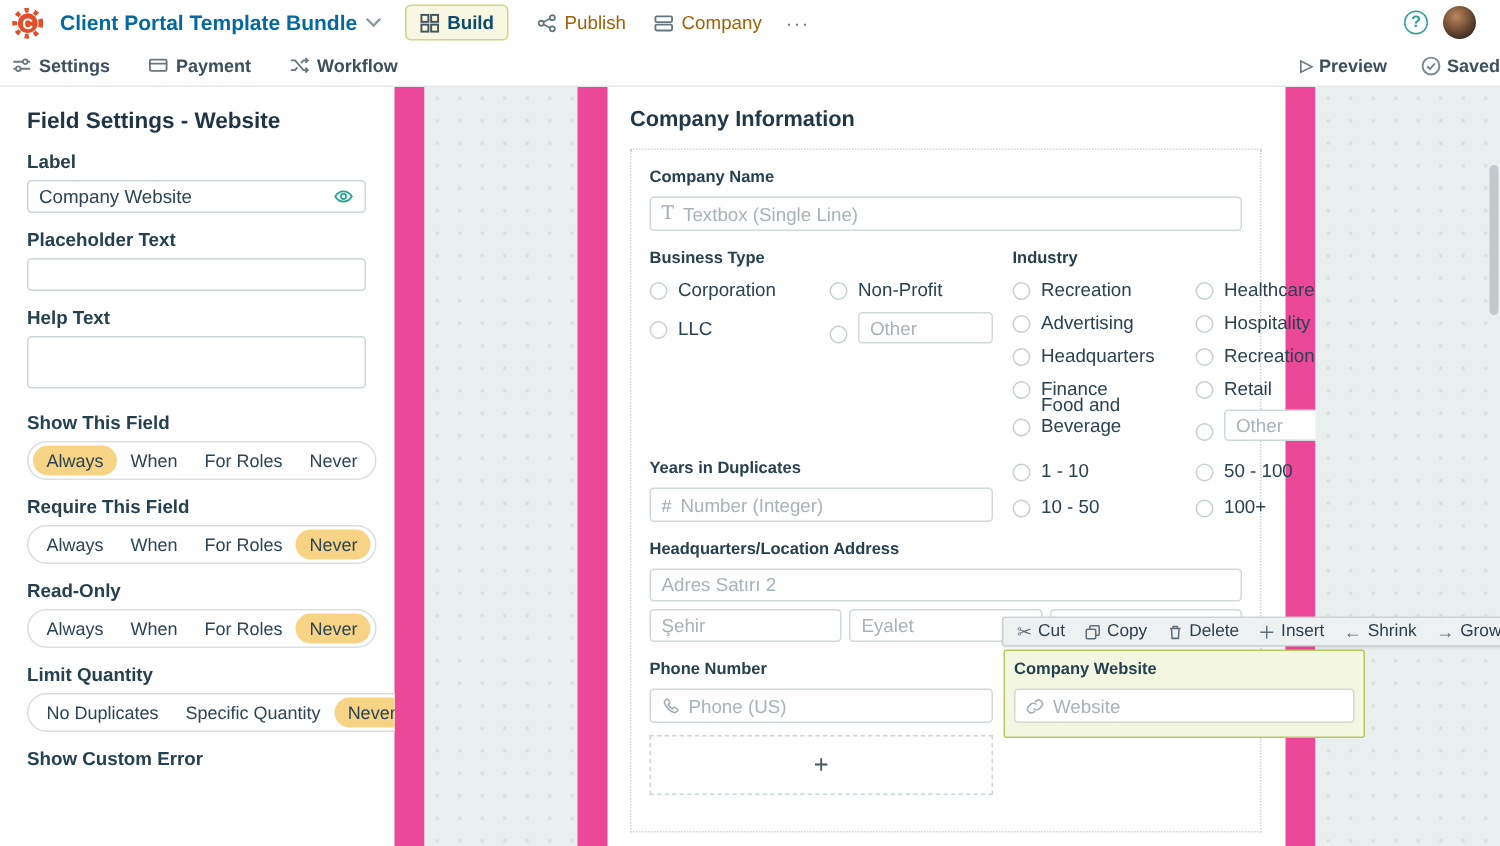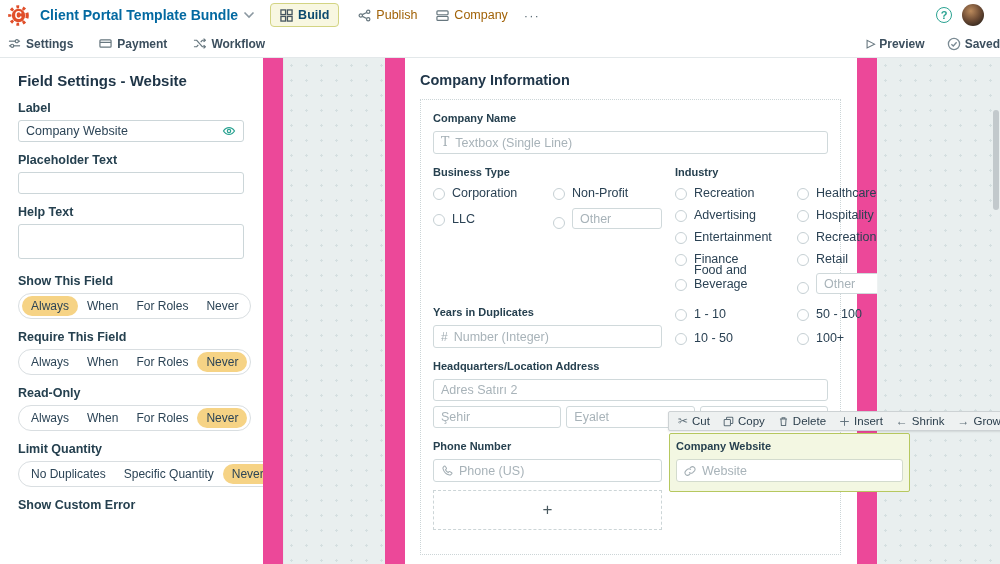--- a/index.html
+++ b/index.html
@@ -315,21 +315,21 @@
               <span class="opt">
                   <span class="radio"></span>
                   <span>Advertising</span>
                 </span>
               <span class="opt">
                   <span class="radio"></span>
                   <span>Hospitality</span>
                 </span>
               <span class="opt">
                   <span class="radio"></span>
-                  <span>Entertainment</span>
+                  <span>Headquarters</span>
                 </span>
               <span class="opt">
                   <span class="radio"></span>
                   <span>Recreation</span>
                 </span>
               <span class="opt">
                   <span class="radio"></span>
                   <span>Finance</span>
                 </span>
               <span class="opt">

